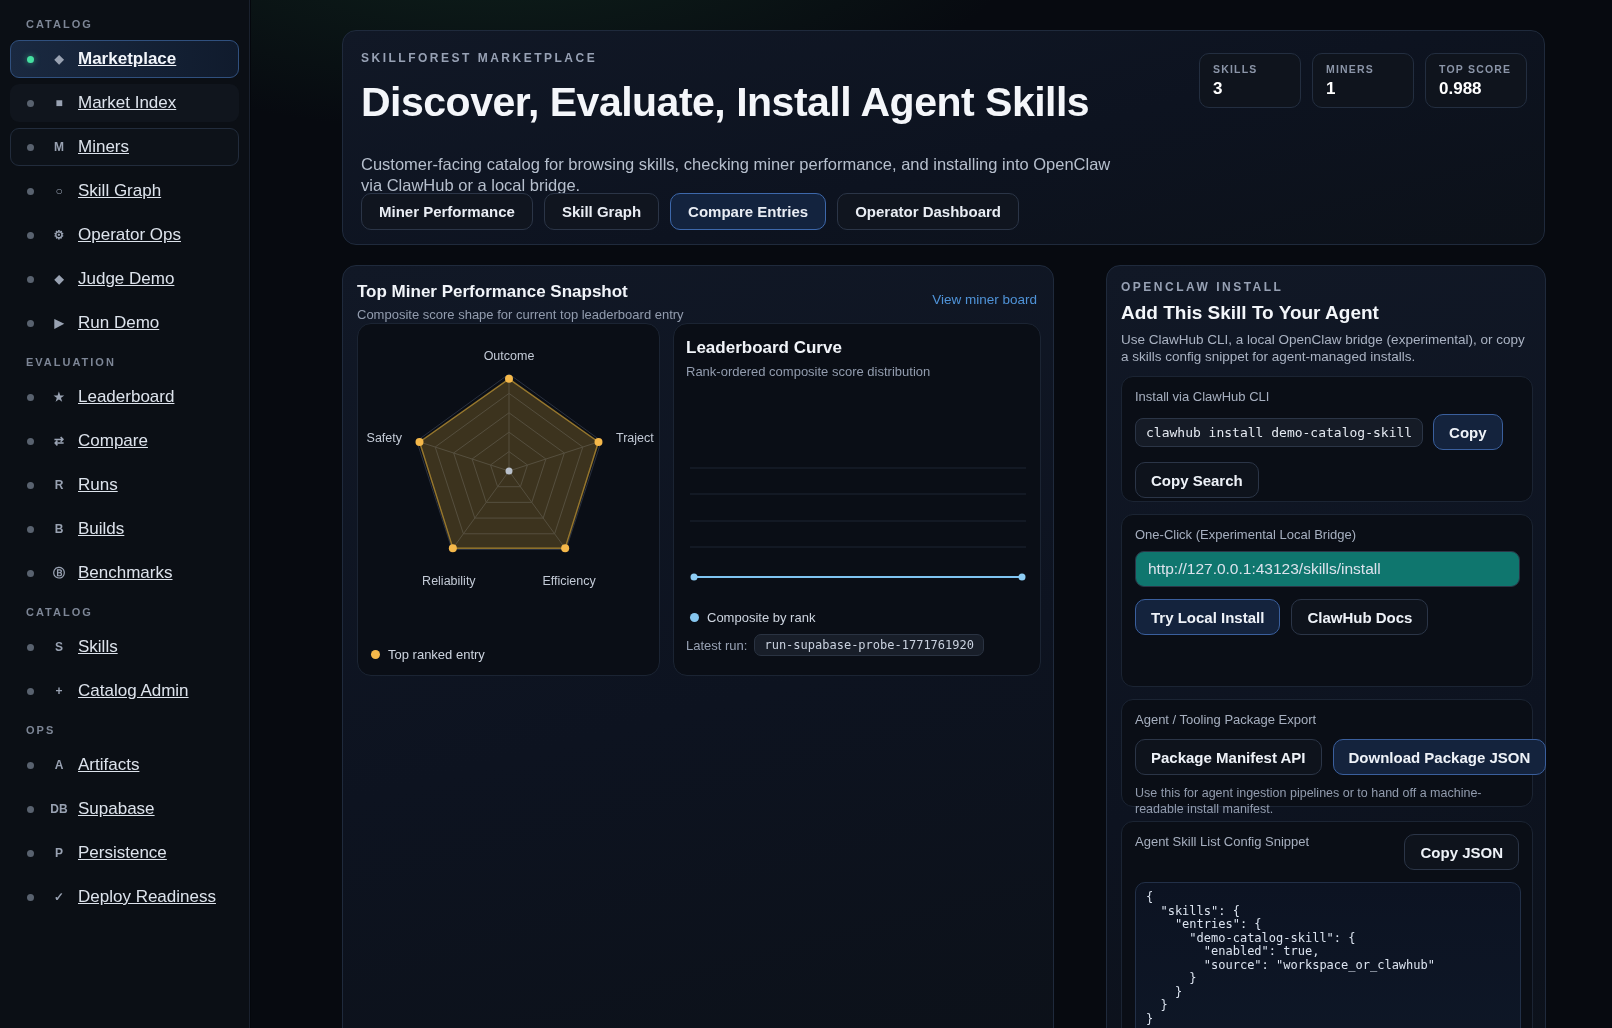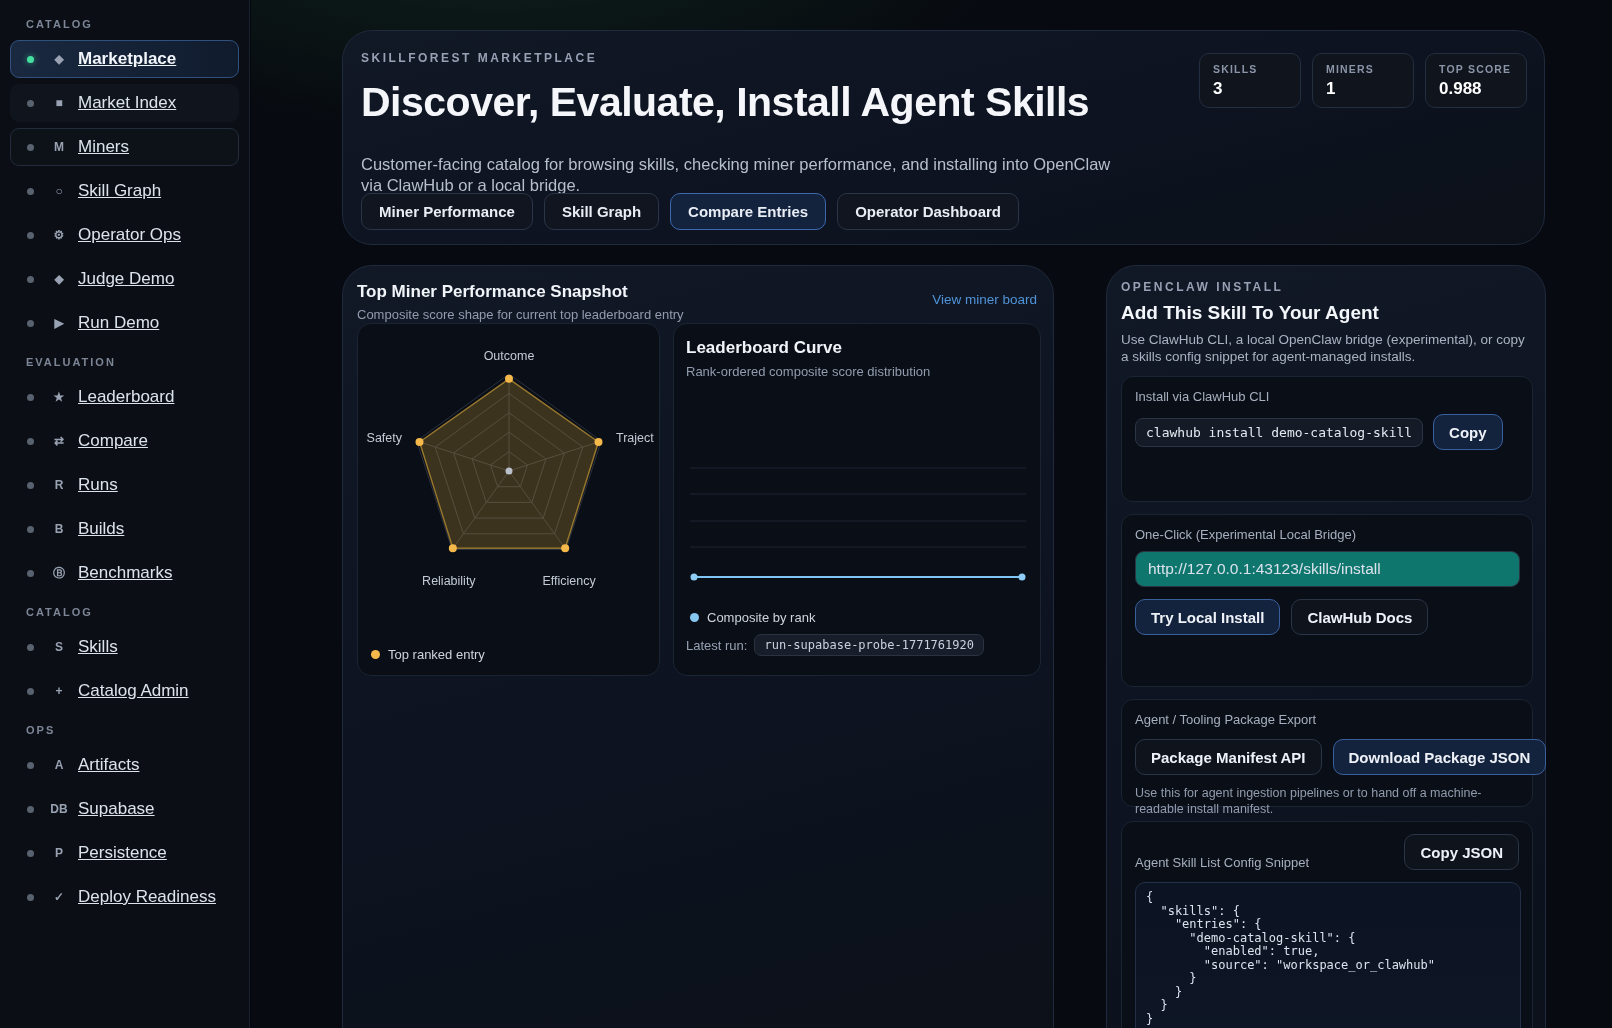--- a/index.html
+++ b/index.html
@@ -24,21 +24,21 @@
   .nav-item.active .dot { background:#45e0a1; box-shadow:0 0 6px rgba(69,224,161,.6); }
   .nav-item.active .lbl { color:#f2f5fa; font-weight:700; }
 
   
   .main { position:absolute; left:251px; top:0; width:1361px; height:1028px;
           background:#070a10; }
   .main::before { content:""; position:absolute; inset:0;
           background:radial-gradient(900px 360px at 18% -8%, rgba(21,54,38,.55), transparent 60%); }
 
   .panel { position:absolute; background:linear-gradient(165deg,#111826 0%,#0d1320 55%,#0c1119 100%);
-           border:1px solid #1f2a3c; border-radius:30px; }
+           border:1px solid #1f2a3c; border-radius:14px; }
 
   
   .hero { left:91px; top:30px; width:1203px; height:215px; padding:20px 18px; }
   .eyebrow { font-size:12px; letter-spacing:2.5px; color:#97a1b4; font-weight:700; }
   .hero h1 { font-size:41px; font-weight:700; color:#f4f6fa; letter-spacing:-.5px; margin-top:14px; }
   .hero .sub { font-size:16.5px; line-height:1.3; color:#b6bfcd; margin-top:28px; width:770px; }
   .hero-buttons { position:absolute; left:18px; top:162px; display:flex; gap:11px; }
   .chip-btn { height:37px; padding:0 17px; display:flex; align-items:center; border-radius:10px;
               background:#10151f; border:1px solid #2b3547; color:#e9edf4; font-weight:700;
               font-size:15px; cursor:pointer; white-space:nowrap; }
@@ -84,21 +84,21 @@
   .btn.primary { background:#14233d; border-color:#3a5f9d; }
   .btnrow { display:flex; gap:11px; margin-top:12px; }
   .note { font-size:12.5px; line-height:1.3; color:#929cae; margin-top:10px; }
   .input { margin-top:9px; width:385px; height:36px; background:#0f766e; border:1px solid #2b3546;
            border-radius:9px; color:#dce2ec; font-size:15.5px; padding:0 12px;
            font-family:"Liberation Sans", sans-serif; }
   .card-cli { top:110px; height:126px; }
   .card-bridge { top:248px; height:173px; }
   .card-export { top:433px; height:108px; }
   .card-snippet { top:555px; height:330px; }
-  .snip-head { display:flex; align-items:flex-end; justify-content:space-between; }
+  .snip-head { display:flex; align-items:flex-start; justify-content:space-between; }
   .codeblock { margin-top:12px; width:386px; height:250px; overflow:hidden;
                background:linear-gradient(180deg,#0c1322,#0f1929); border:1px solid #223048;
                border-radius:10px; padding:8px 10px; font-family:"DejaVu Sans Mono", monospace;
                font-size:12px; line-height:1.13; color:#dbe3ef; white-space:pre; }
 
   svg text { font-family:"Liberation Sans", sans-serif; }
 </style>
 </head>
 <body>
 
@@ -292,20 +292,23 @@
       <div class="eyebrow">OPENCLAW INSTALL</div>
       <div class="i-title">Add This Skill To Your Agent</div>
       <div class="i-desc">Use ClawHub CLI, a local OpenClaw bridge (experimental), or copy a skills config snippet for agent-managed installs.</div>
 
       <div class="icard card-cli">
         <div class="clabel">Install via ClawHub CLI</div>
         <div class="cmdrow">
           <span class="codechip">clawhub install demo-catalog-skill</span>
           <button class="btn primary">Copy</button>
         </div>
+        <div class="btnrow">
+          <button class="btn">Copy Search</button>
+        </div>
       </div>
 
       <div class="icard card-bridge">
         <div class="clabel">One-Click (Experimental Local Bridge)</div>
         <input class="input" value="http://127.0.0.1:43123/skills/install" style="">
         <div class="btnrow">
           <button class="btn primary">Try Local Install</button>
           <button class="btn">ClawHub Docs</button>
         </div>
       </div>

